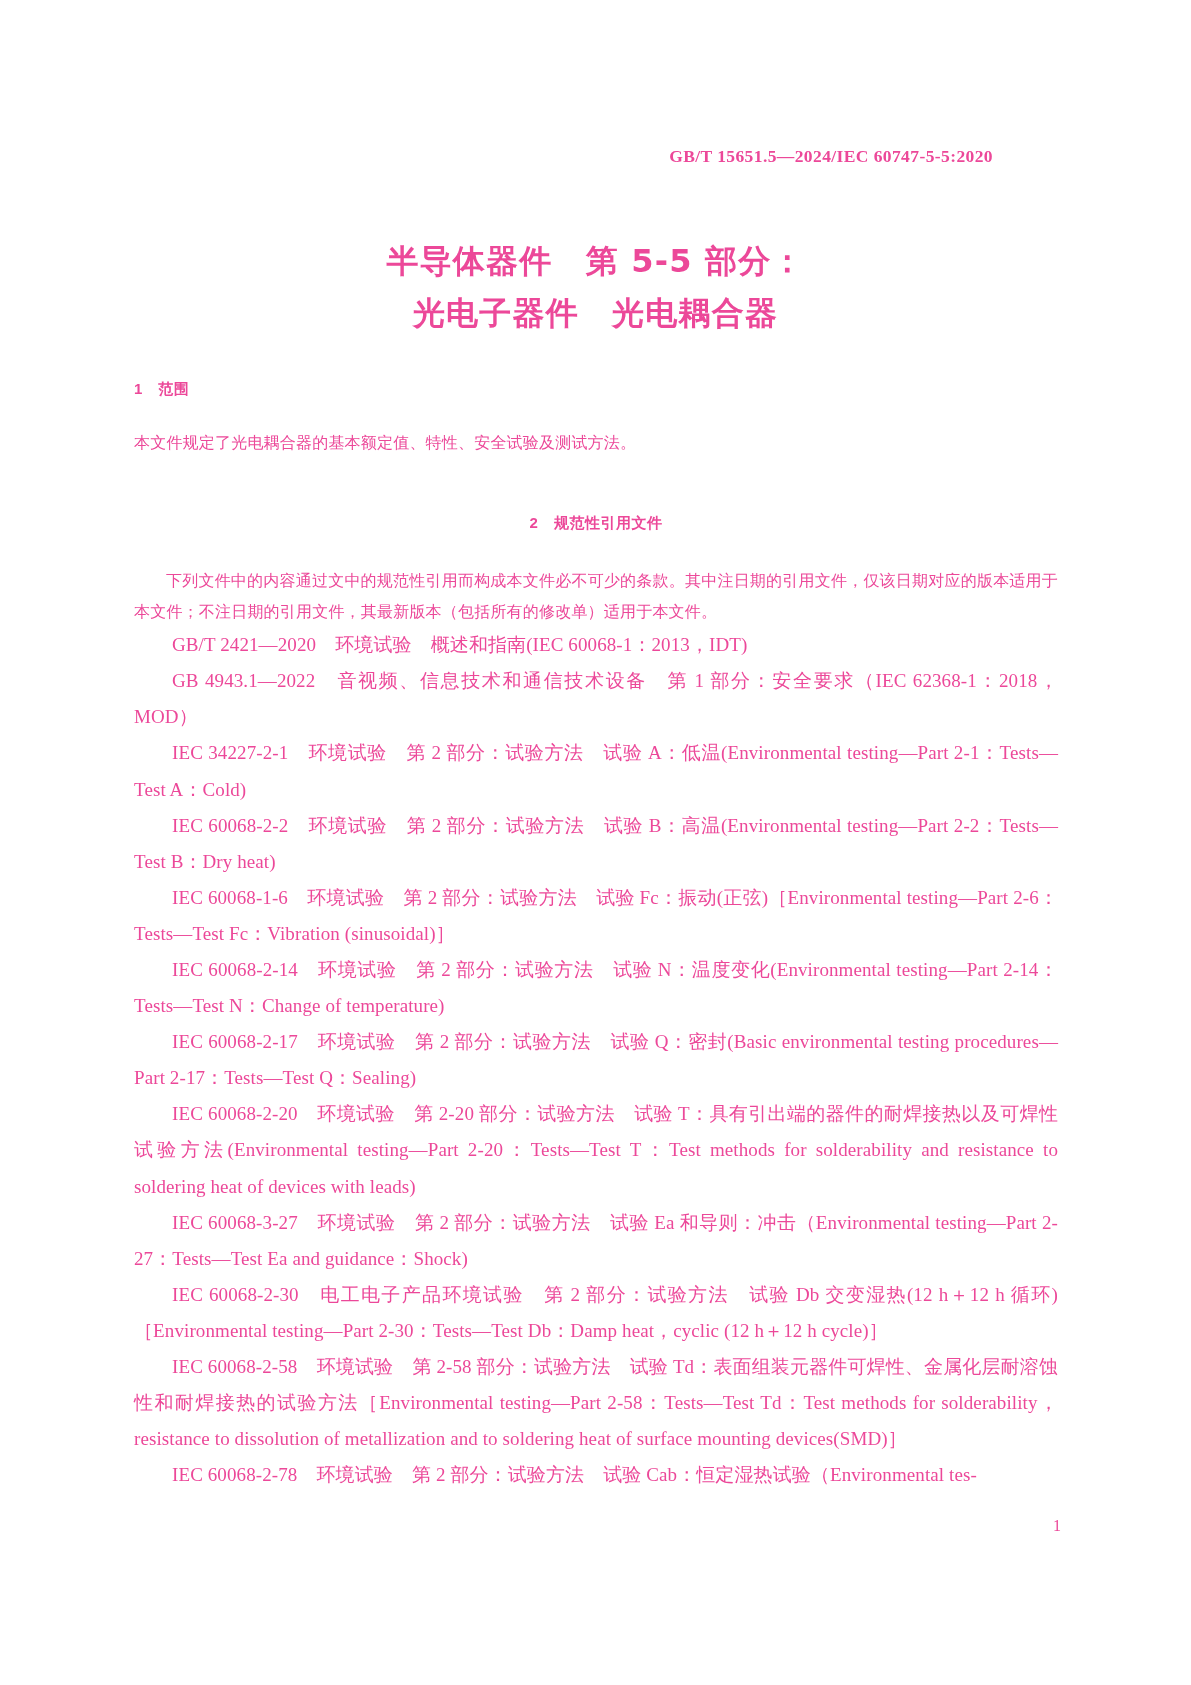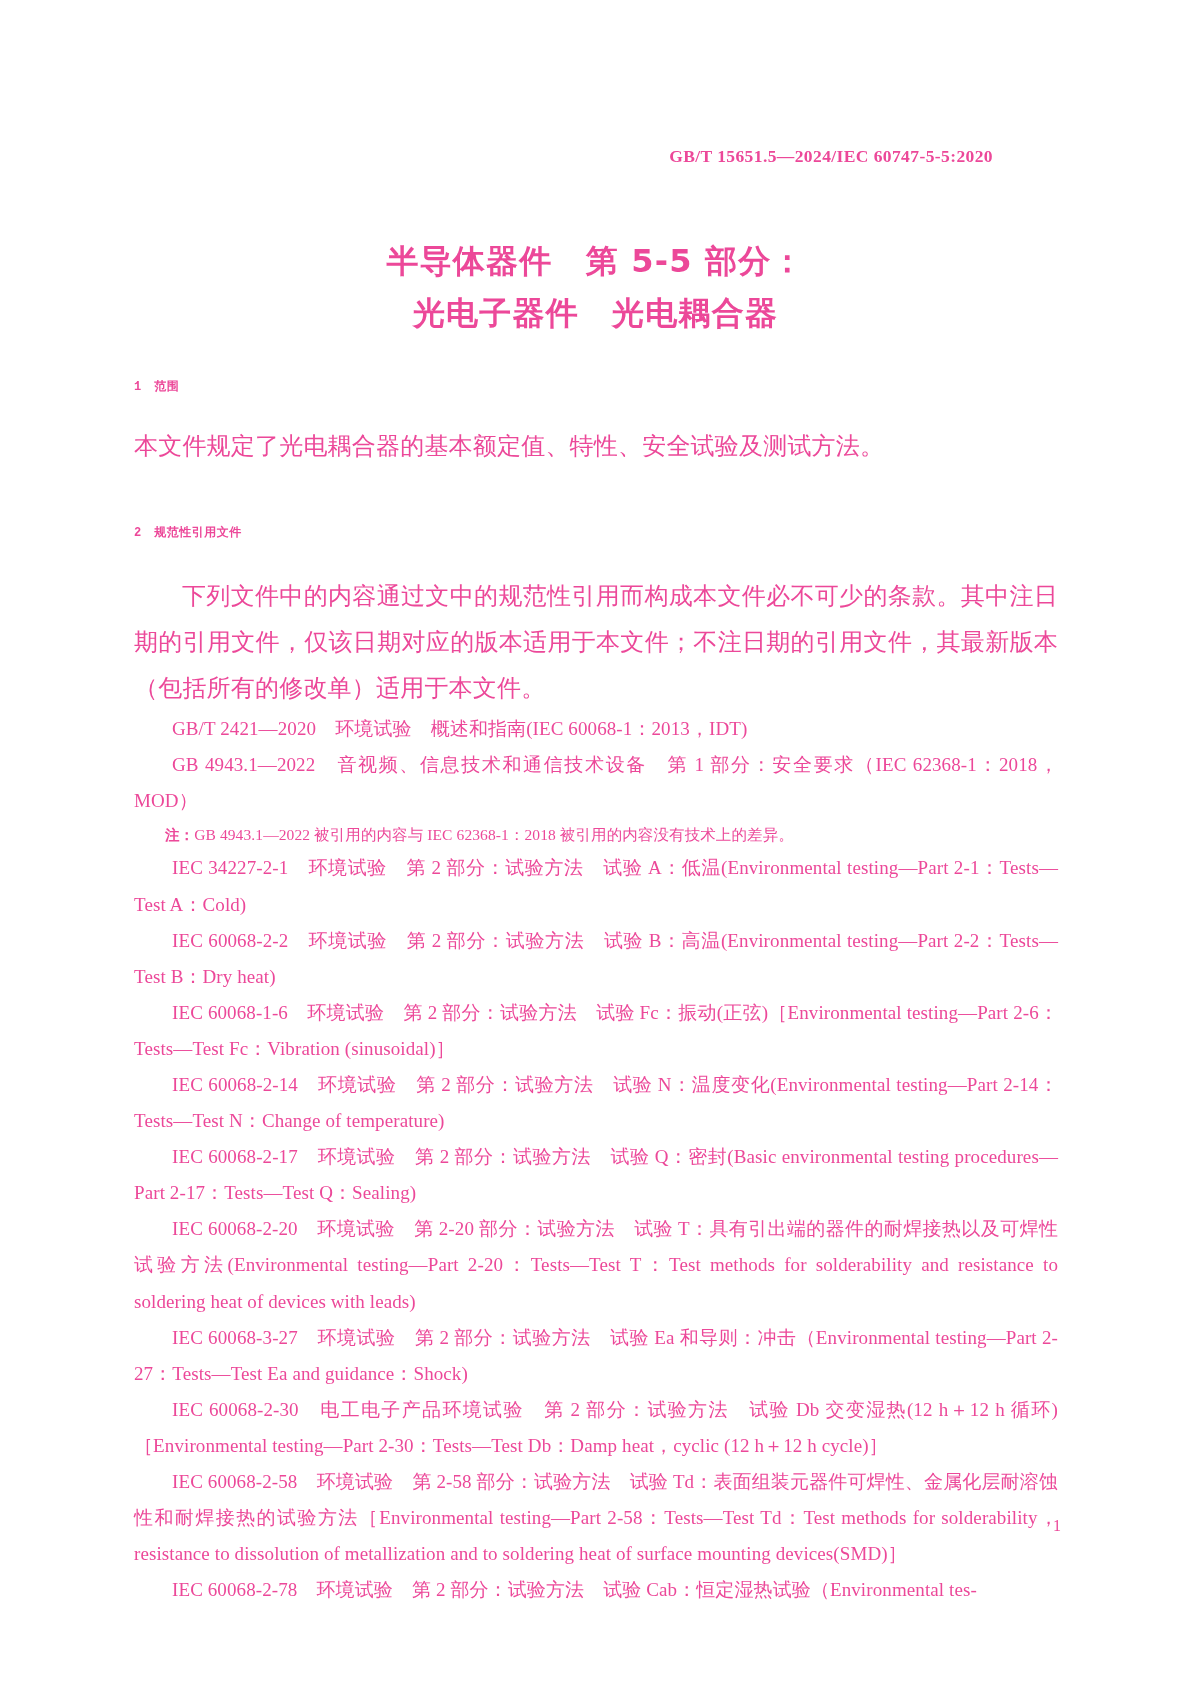--- a/index.html
+++ b/index.html
@@ -50,33 +50,33 @@
   
   .content {
     position: absolute;
     top: 352px;
     left: 134px;
     width: 924px;
   }
 
   h2.section-heading {
     margin: 0;
-    font-family: Liberation Mono, monospace;
-    font-size: 12px;
+    font-family: Liberation Sans, sans-serif;
+    font-size: 15px;
     font-weight: bold;
     letter-spacing: 0.5px;
     line-height: 1.2;
   }
   .h-scope { padding-top: 10px; }
-  .h-refs  { padding-top: 56px; }
+  .h-refs  { padding-top: 56px; text-align: center; }
 
   p.body-para {
     margin: 0;
-    font-family: Liberation Serif, serif;
-    font-size: 24px;
+    font-family: Liberation Sans, sans-serif;
+    font-size: 16px;
     line-height: 1.90;
     text-align: justify;
     text-justify: inter-ideograph;
     letter-spacing: 0.2px;
   }
   .p-scope { padding-top: 30px; }
   .p-intro { padding-top: 34px; text-indent: 2em; }
 
   
   ul.ref-list {
@@ -131,21 +131,20 @@
 
     <p class="body-para p-scope">本文件规定了光电耦合器的基本额定值、特性、安全试验及测试方法。</p>
 
     <h2 class="section-heading h-refs">2　规范性引用文件</h2>
 
     <p class="body-para p-intro">下列文件中的内容通过文中的规范性引用而构成本文件必不可少的条款。其中注日期的引用文件，仅该日期对应的版本适用于本文件；不注日期的引用文件，其最新版本（包括所有的修改单）适用于本文件。</p>
 
     <ul class="ref-list">
       <li>GB/T 2421—2020　环境试验　概述和指南(IEC 60068-1：2013，IDT)</li>
       <li>GB 4943.1—2022　音视频、信息技术和通信技术设备　第 1 部分：安全要求（IEC 62368-1：2018，MOD）</li>
-      <li class="note"><span class="note-label">注：</span><span>GB 4943.1—2022 被引用的内容与 IEC 62368-1：2018 被引用的内容没有技术上的差异。</span></li>
       <li>IEC 34227-2-1　环境试验　第 2 部分：试验方法　试验 A：低温(Environmental testing—Part 2-1：Tests—Test A：Cold)</li>
       <li>IEC 60068-2-2　环境试验　第 2 部分：试验方法　试验 B：高温(Environmental testing—Part 2-2：Tests—Test B：Dry heat)</li>
       <li>IEC 60068-1-6　环境试验　第 2 部分：试验方法　试验 Fc：振动(正弦)［Environmental testing—Part 2-6：Tests—Test Fc：Vibration (sinusoidal)］</li>
       <li>IEC 60068-2-14　环境试验　第 2 部分：试验方法　试验 N：温度变化(Environmental testing—Part 2-14：Tests—Test N：Change of temperature)</li>
       <li>IEC 60068-2-17　环境试验　第 2 部分：试验方法　试验 Q：密封(Basic environmental testing procedures—Part 2-17：Tests—Test Q：Sealing)</li>
       <li>IEC 60068-2-20　环境试验　第 2-20 部分：试验方法　试验 T：具有引出端的器件的耐焊接热以及可焊性试验方法(Environmental testing—Part 2-20：Tests—Test T：Test methods for solderability and resistance to soldering heat of devices with leads)</li>
       <li>IEC 60068-3-27　环境试验　第 2 部分：试验方法　试验 Ea 和导则：冲击（Environmental testing—Part 2-27：Tests—Test Ea and guidance：Shock)</li>
       <li>IEC 60068-2-30　电工电子产品环境试验　第 2 部分：试验方法　试验 Db 交变湿热(12 h＋12 h 循环)［Environmental testing—Part 2-30：Tests—Test Db：Damp heat，cyclic (12 h＋12 h cycle)］</li>
       <li>IEC 60068-2-58　环境试验　第 2-58 部分：试验方法　试验 Td：表面组装元器件可焊性、金属化层耐溶蚀性和耐焊接热的试验方法［Environmental testing—Part 2-58：Tests—Test Td：Test methods for solderability，resistance to dissolution of metallization and to soldering heat of surface mounting devices(SMD)］</li>
       <li>IEC 60068-2-78　环境试验　第 2 部分：试验方法　试验 Cab：恒定湿热试验（Environmental tes-</li>

